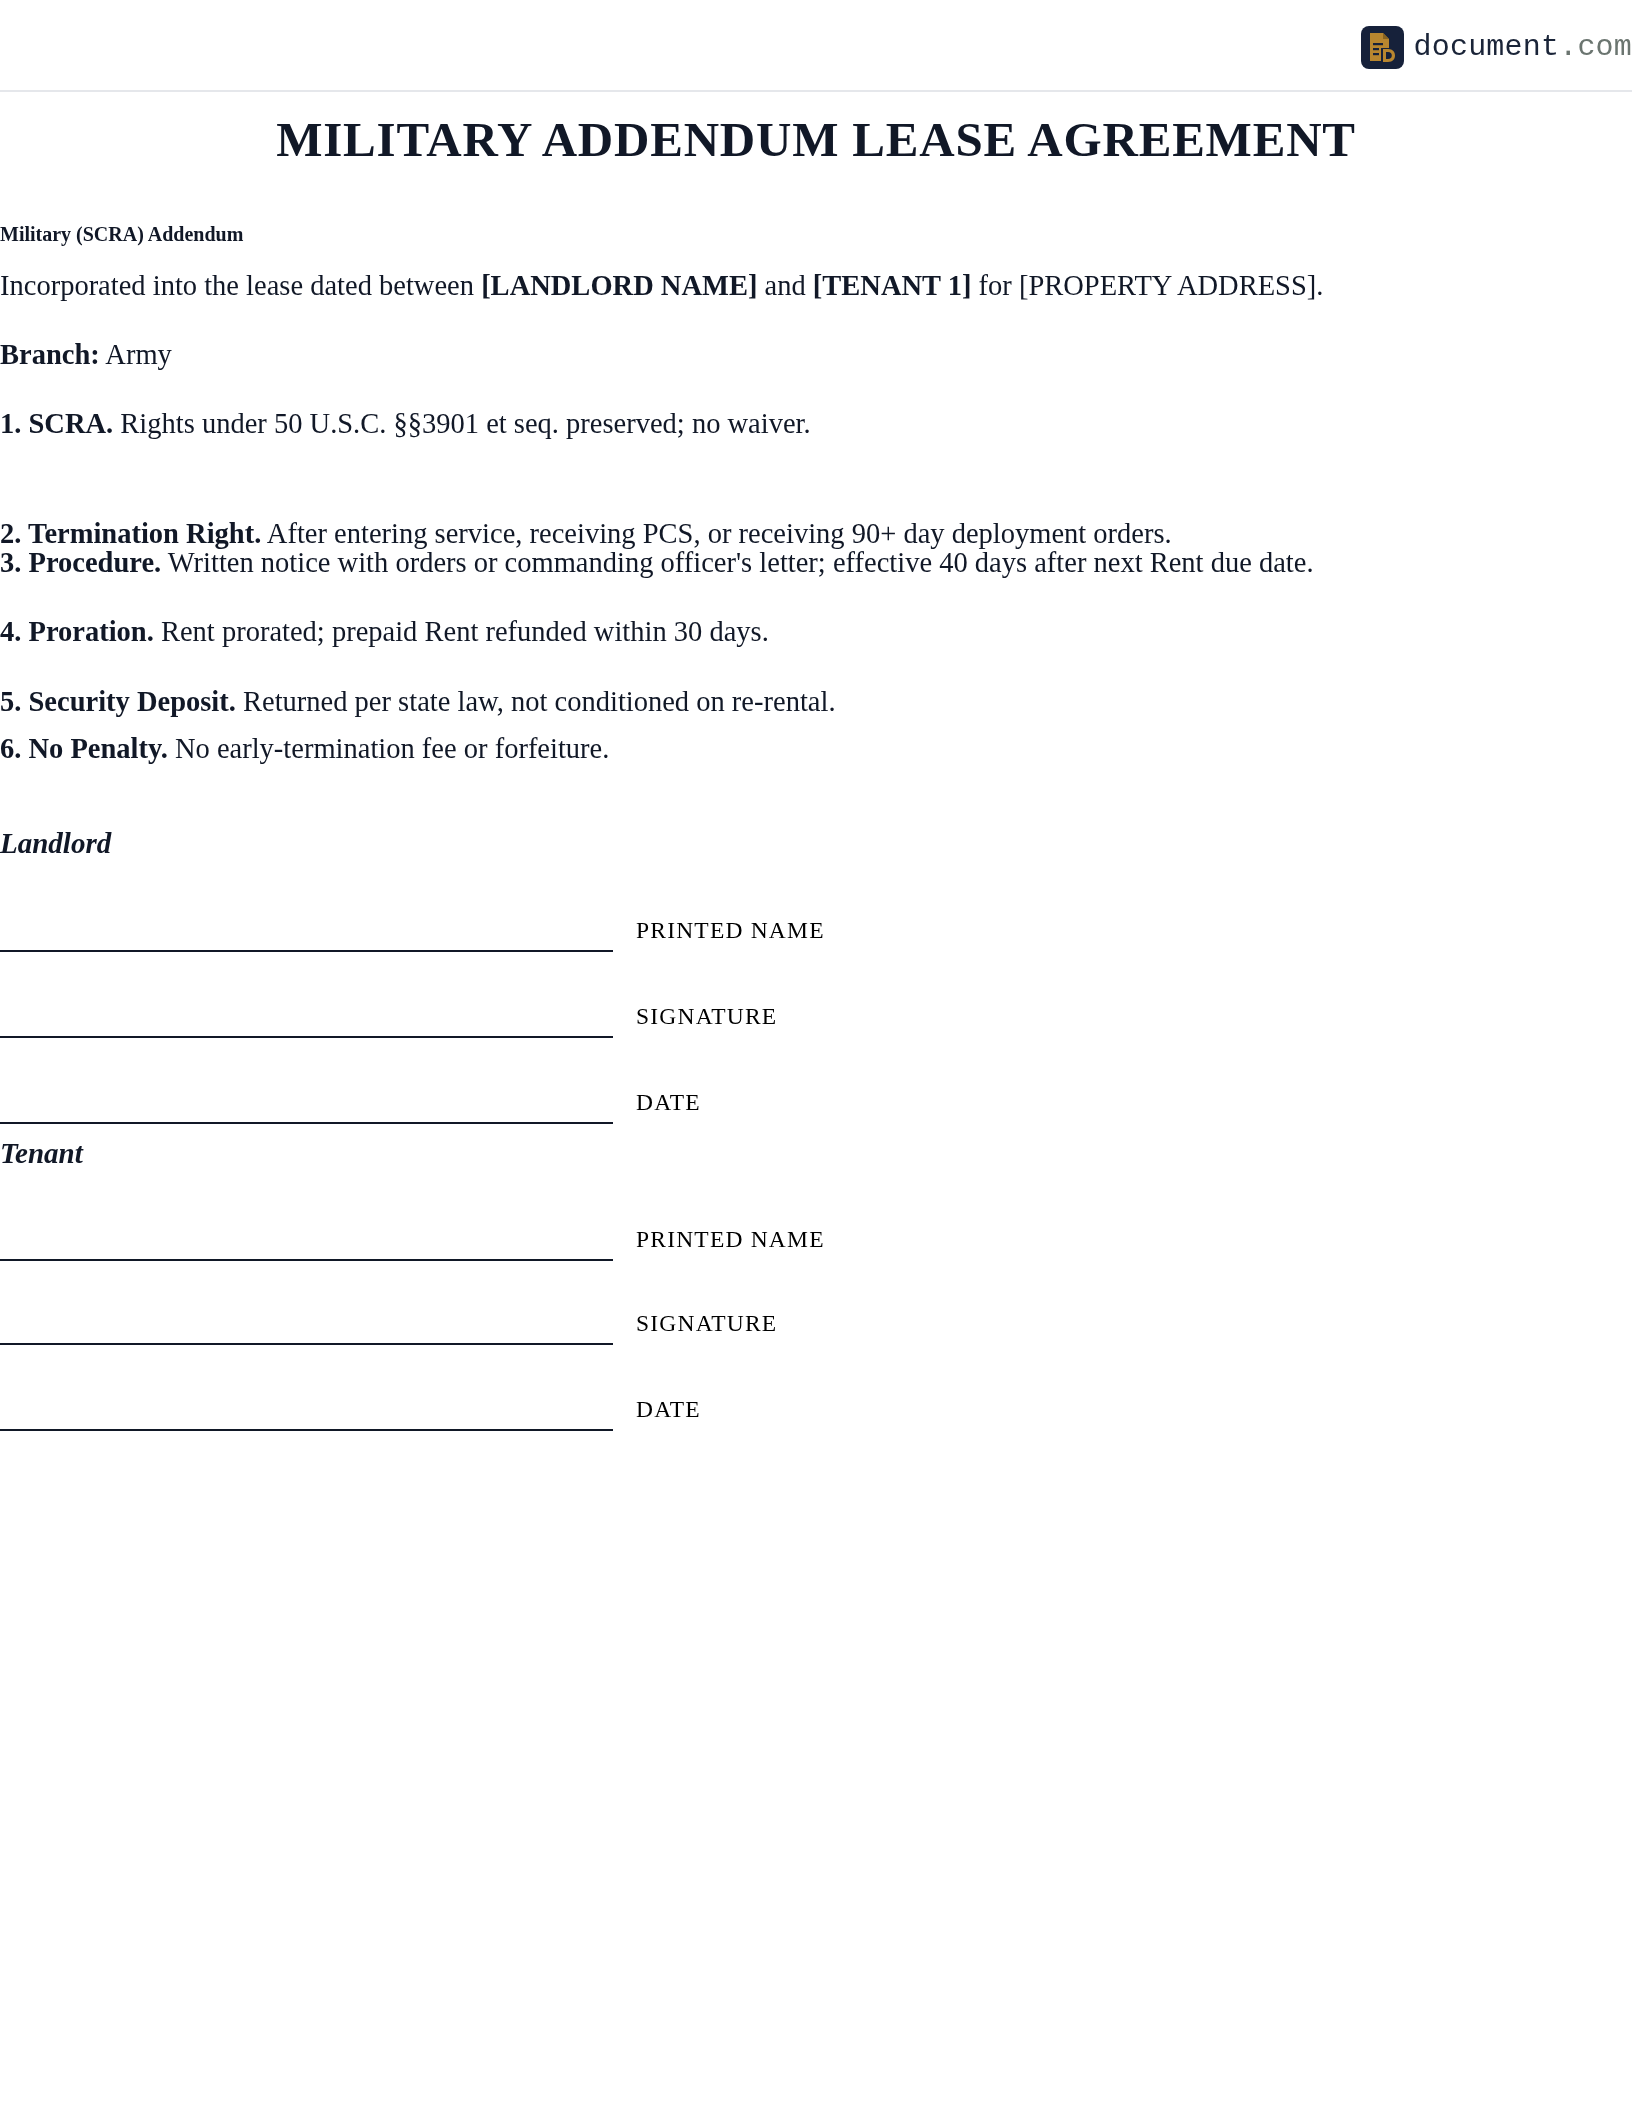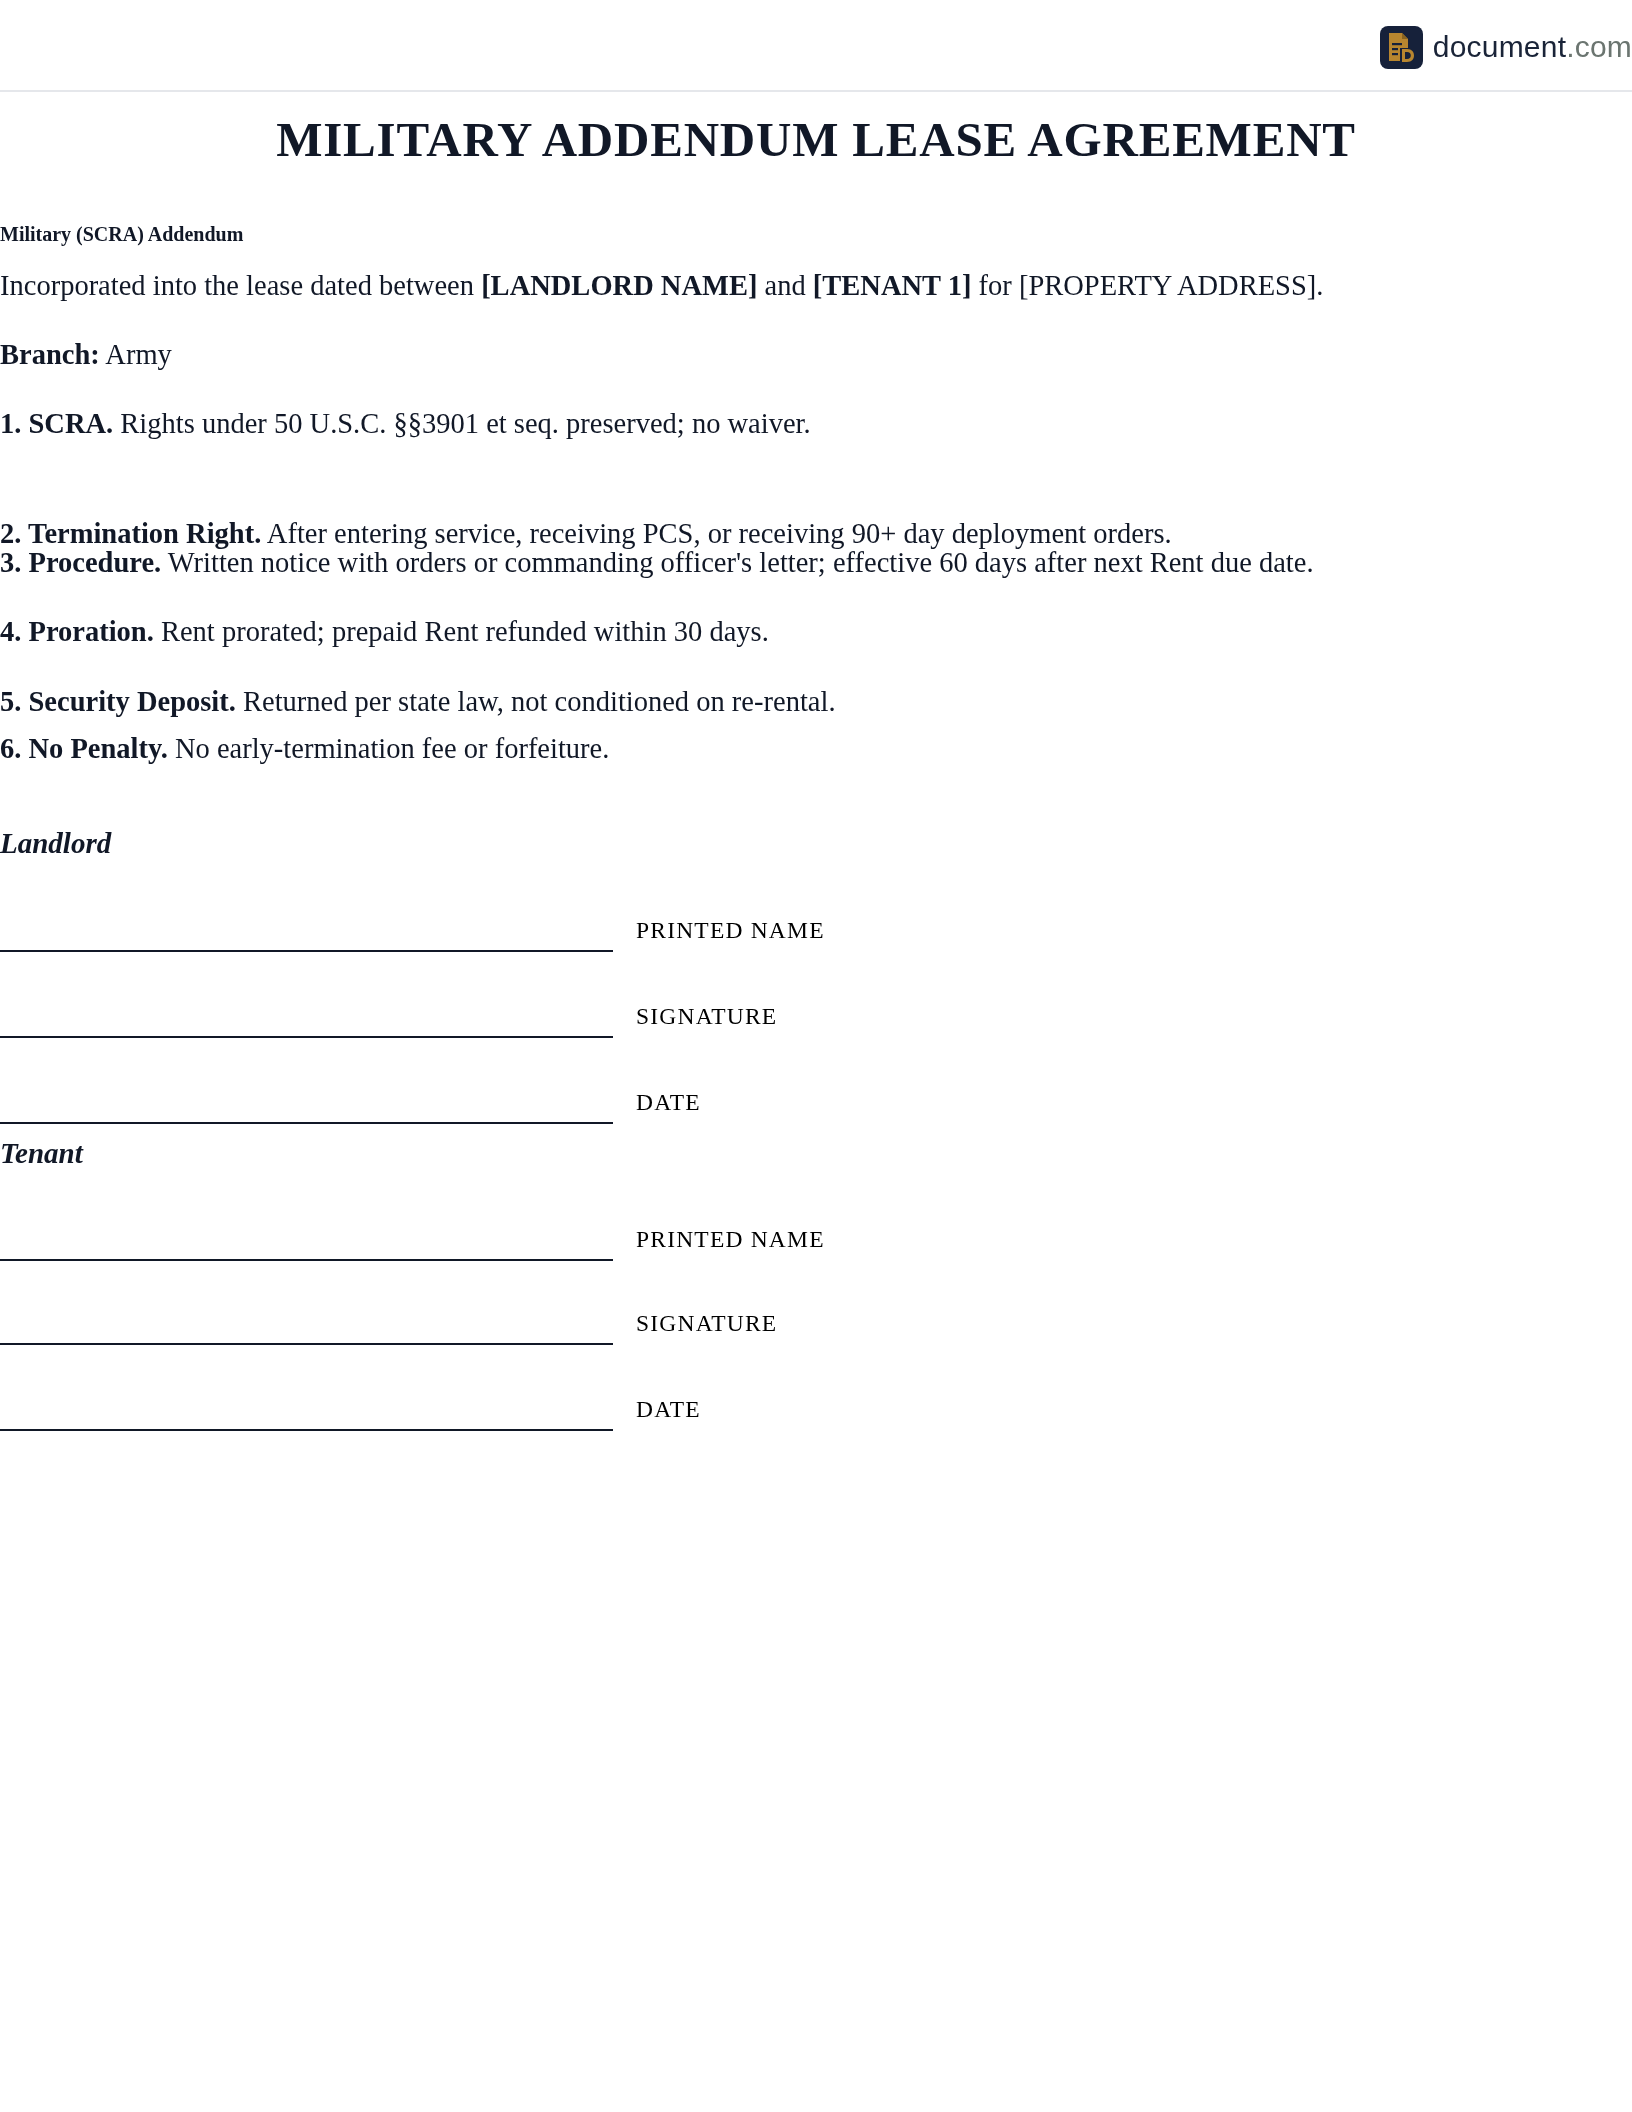--- a/index.html
+++ b/index.html
@@ -35,21 +35,21 @@
       width: 43px;
       height: 43px;
       border-radius: 8px;
       background: #16213a;
       display: flex;
       align-items: center;
       justify-content: center;
       margin-right: 10px;
     }
     .brand-text {
-      font-family: Liberation Sans, sans-serif;
+      font-family: Liberation Mono, monospace;
       font-size: 30px;
       letter-spacing: 0.2px;
       color: #1a2438;
       line-height: 1;
     }
     .brand-tld { color: #6b7570; }
 
     .doc {
       position: absolute;
       left: 0;
@@ -146,21 +146,21 @@
   <h2 class="subheading">Military (SCRA) Addendum</h2>
 
   <p class="para" style="top:268px;"><span>Incorporated into the lease dated between </span><b>[LANDLORD NAME]</b><span> and </span><b>[TENANT 1]</b><span> for [PROPERTY ADDRESS].</span></p>
 
   <p class="para" style="top:337px;"><b>Branch:</b><span> Army</span></p>
 
   <p class="para" style="top:406px;"><b>1. SCRA.</b><span> Rights under 50 U.S.C. §§3901 et seq. preserved; no waiver.</span></p>
 
   <p class="para" style="top:476px;margin-top:40px;"><b>2. Termination Right.</b><span> After entering service, receiving PCS, or receiving 90+ day deployment orders.</span></p>
 
-  <p class="para" style="top:545px;"><b>3. Procedure.</b><span> Written notice with orders or commanding officer's letter; effective 60 days after next Rent due date.</span></p>
+  <p class="para" style="top:545px;"><b>3. Procedure.</b><span> Written notice with orders or commanding officer's letter; effective 40 days after next Rent due date.</span></p>
 
   <p class="para" style="top:614px;"><b>4. Proration.</b><span> Rent prorated; prepaid Rent refunded within 30 days.</span></p>
 
   <p class="para" style="top:684px;"><b>5. Security Deposit.</b><span> Returned per state law, not conditioned on re-rental.</span></p>
 
   <p class="para" style="top:731px;"><b>6. No Penalty.</b><span> No early-termination fee or forfeiture.</span></p>
 
   <h3 class="party-heading" style="top:825px;">Landlord</h3>
 
   <div class="sig-row" style="top:912px;">

